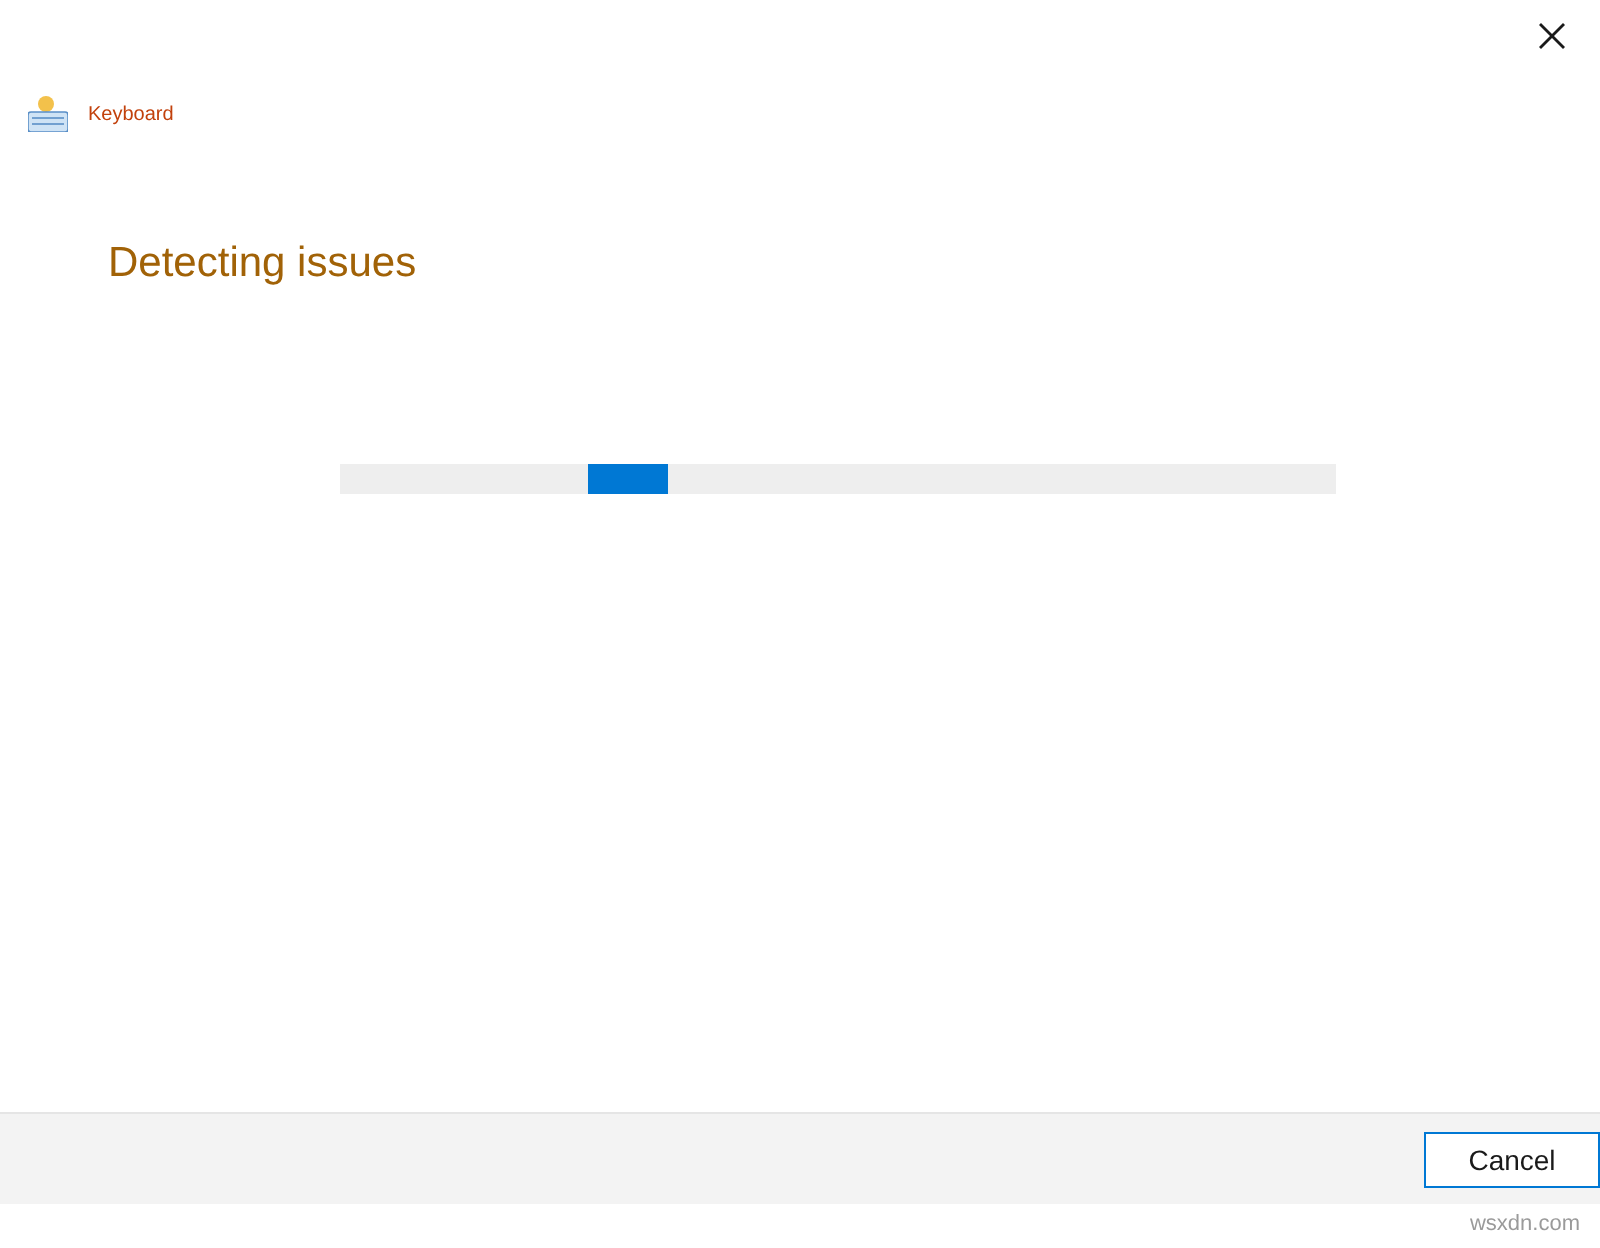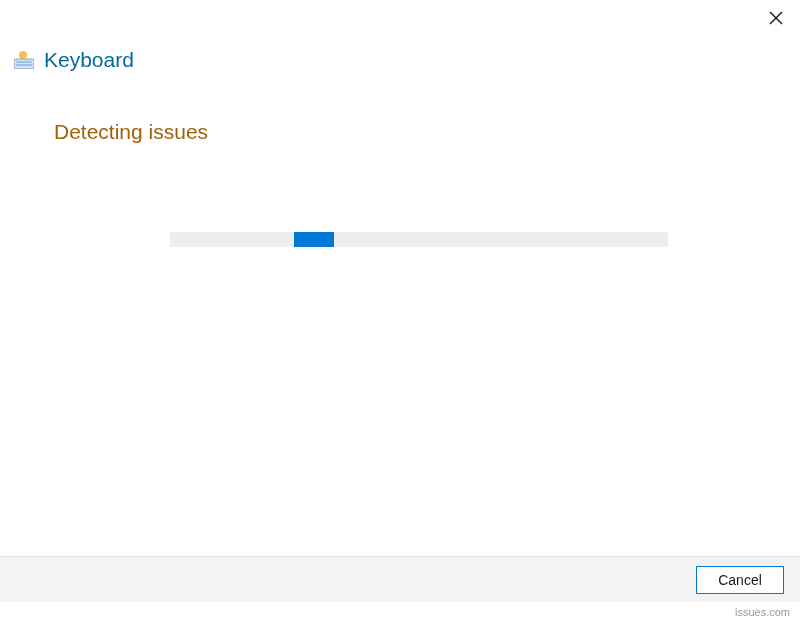--- a/index.html
+++ b/index.html
@@ -26,22 +26,22 @@
     .header {
       position: absolute;
       top: 48px;
       left: 14px;
       display: flex;
       align-items: center;
       gap: 10px;
     }
     .kb-icon { width: 20px; height: 18px; }
     .header-title {
-      font-size: 21px;
-      color: #0369a1;
+      font-size: 10px;
+      color: #c2410c;
     }
     .heading {
       position: absolute;
       top: 120px;
       left: 54px;
       font-size: 21px;
       font-weight: 400;
       color: #a16207;
     }
     .progress-track {
@@ -64,21 +64,21 @@
       position: absolute;
       left: 0;
       right: 0;
       bottom: 22px;
       height: 46px;
       background: #f3f3f3;
       border-top: 1px solid #e5e5e5;
       display: flex;
       align-items: center;
       justify-content: flex-end;
-      padding-right: 16px;
+      padding-right: 0;
     }
     .cancel-btn {
       min-width: 88px;
       height: 28px;
       background: #ffffff;
       border: 1.5px solid #0078d4;
       font-size: 14px;
       font-family: inherit;
       color: #1a1a1a;
       cursor: pointer;
@@ -119,13 +119,13 @@
 <h1 class="heading">Detecting issues</h1>
 
 <div class="progress-track">
   <div class="progress-chunk"></div>
 </div>
 
 <div class="footer">
   <button class="cancel-btn">Cancel</button>
 </div>
 
-<div class="watermark">issues.com</div>
+<div class="watermark">wsxdn.com</div>
 
 </body></html>

